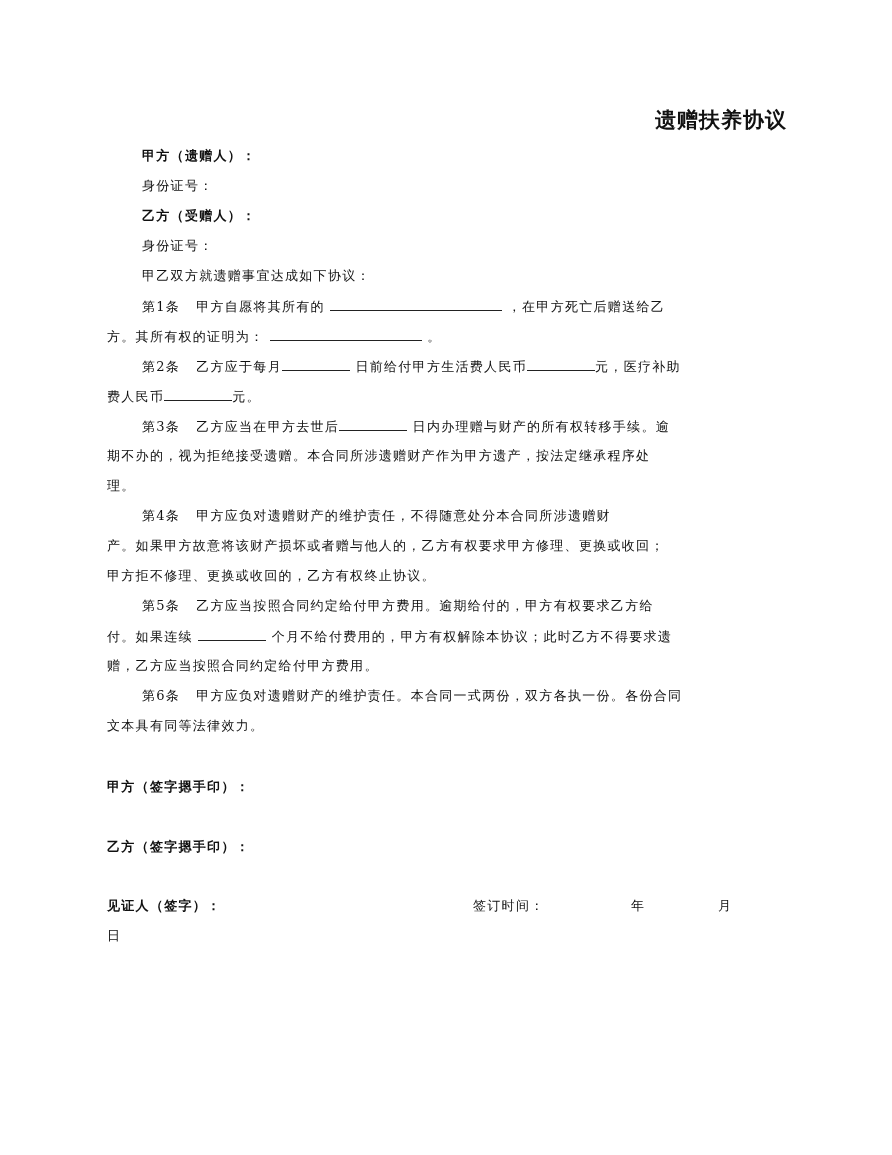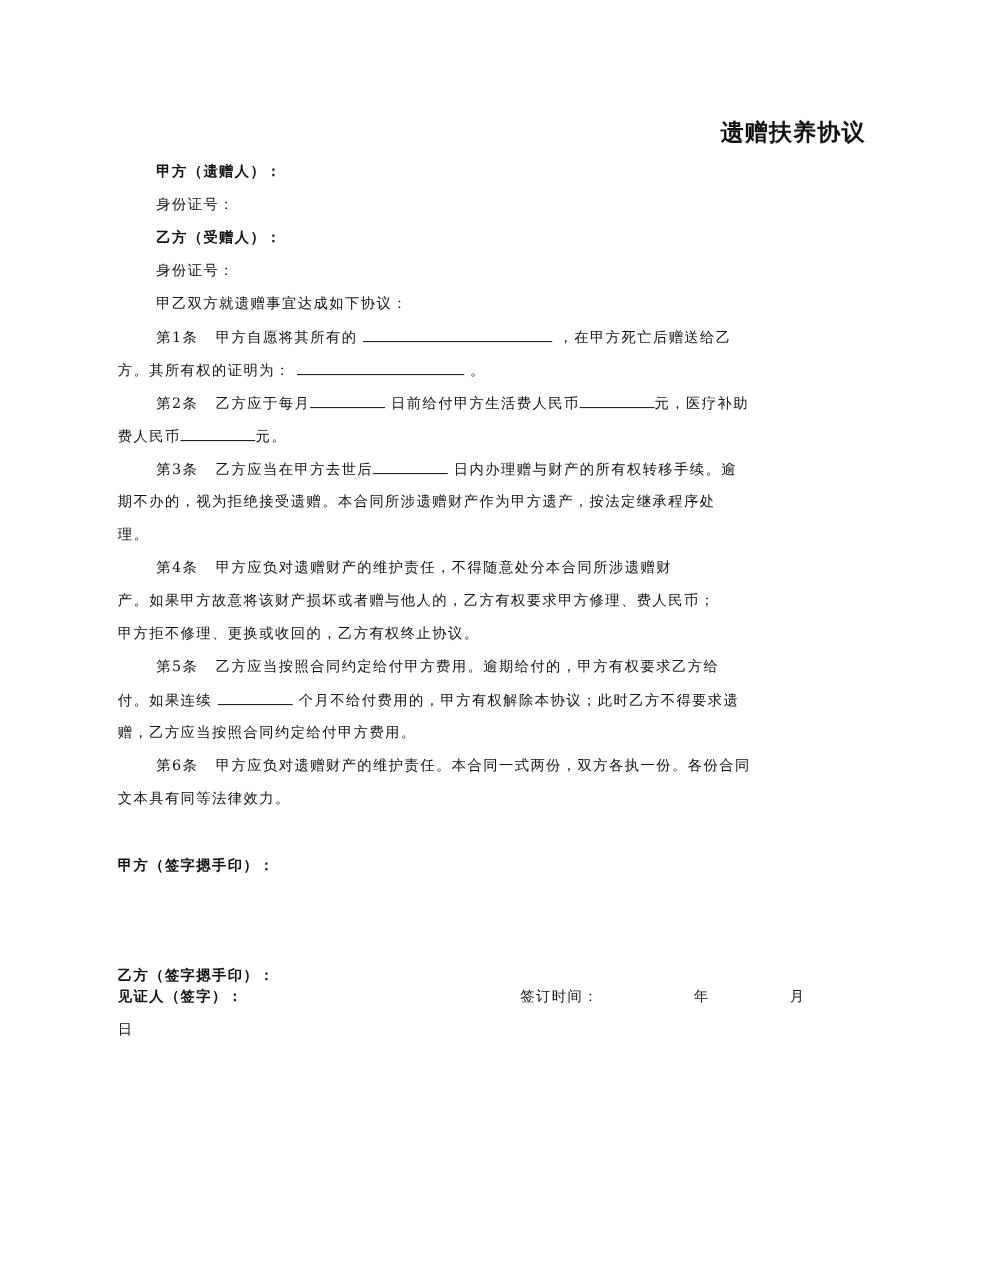--- a/index.html
+++ b/index.html
@@ -49,38 +49,38 @@
   <div class="line indent" style="top:417px">
     <span class="art">第3条</span><span>乙方应当在甲方去世后</span><span class="blank" style="width:68px"></span>
     <span>日内办理赠与财产的所有权转移手续。逾</span>
   </div>
   <div class="line" style="top:447px">期不办的，视为拒绝接受遗赠。本合同所涉遗赠财产作为甲方遗产，按法定继承程序处</div>
   <div class="line" style="top:477px">理。</div>
 
   <div class="line indent" style="top:507px">
     <span class="art">第4条</span><span>甲方应负对遗赠财产的维护责任，不得随意处分本合同所涉遗赠财</span>
   </div>
-  <div class="line" style="top:537px">产。如果甲方故意将该财产损坏或者赠与他人的，乙方有权要求甲方修理、费人民币；</div>
+  <div class="line" style="top:537px">产。如果甲方故意将该财产损坏或者赠与他人的，乙方有权要求甲方修理、更换或收回；</div>
   <div class="line" style="top:567px">甲方拒不修理、更换或收回的，乙方有权终止协议。</div>
 
   <div class="line indent" style="top:597px">
     <span class="art">第5条</span><span>乙方应当按照合同约定给付甲方费用。逾期给付的，甲方有权要求乙方给</span>
   </div>
   <div class="line" style="top:627px">
     <span>付。如果连续</span>
     <span class="blank" style="width:68px"></span>
     <span>个月不给付费用的，甲方有权解除本协议；此时乙方不得要求遗</span>
   </div>
   <div class="line" style="top:657px">赠，乙方应当按照合同约定给付甲方费用。</div>
 
   <div class="line indent" style="top:687px">
     <span class="art">第6条</span><span>甲方应负对遗赠财产的维护责任。本合同一式两份，双方各执一份。各份合同</span>
   </div>
   <div class="line" style="top:717px">文本具有同等法律效力。</div>
 
   <div class="line bold" style="top:778px">甲方（签字摁手印）：</div>
-  <div class="line bold" style="top:878px">乙方（签字摁手印）：</div>
+  <div class="line bold" style="top:838px">乙方（签字摁手印）：</div>
   <div class="line bold" style="top:897px; width:auto">见证人（签字）：</div>
   <div class="line" style="top:897px; left:366px; width:auto">签订时间：</div>
   <div class="line" style="top:897px; left:524px; width:auto">年</div>
   <div class="line" style="top:897px; left:611px; width:auto">月</div>
   <div class="line" style="top:927px; width:auto">日</div>
 </div>
 
 </body></html>

